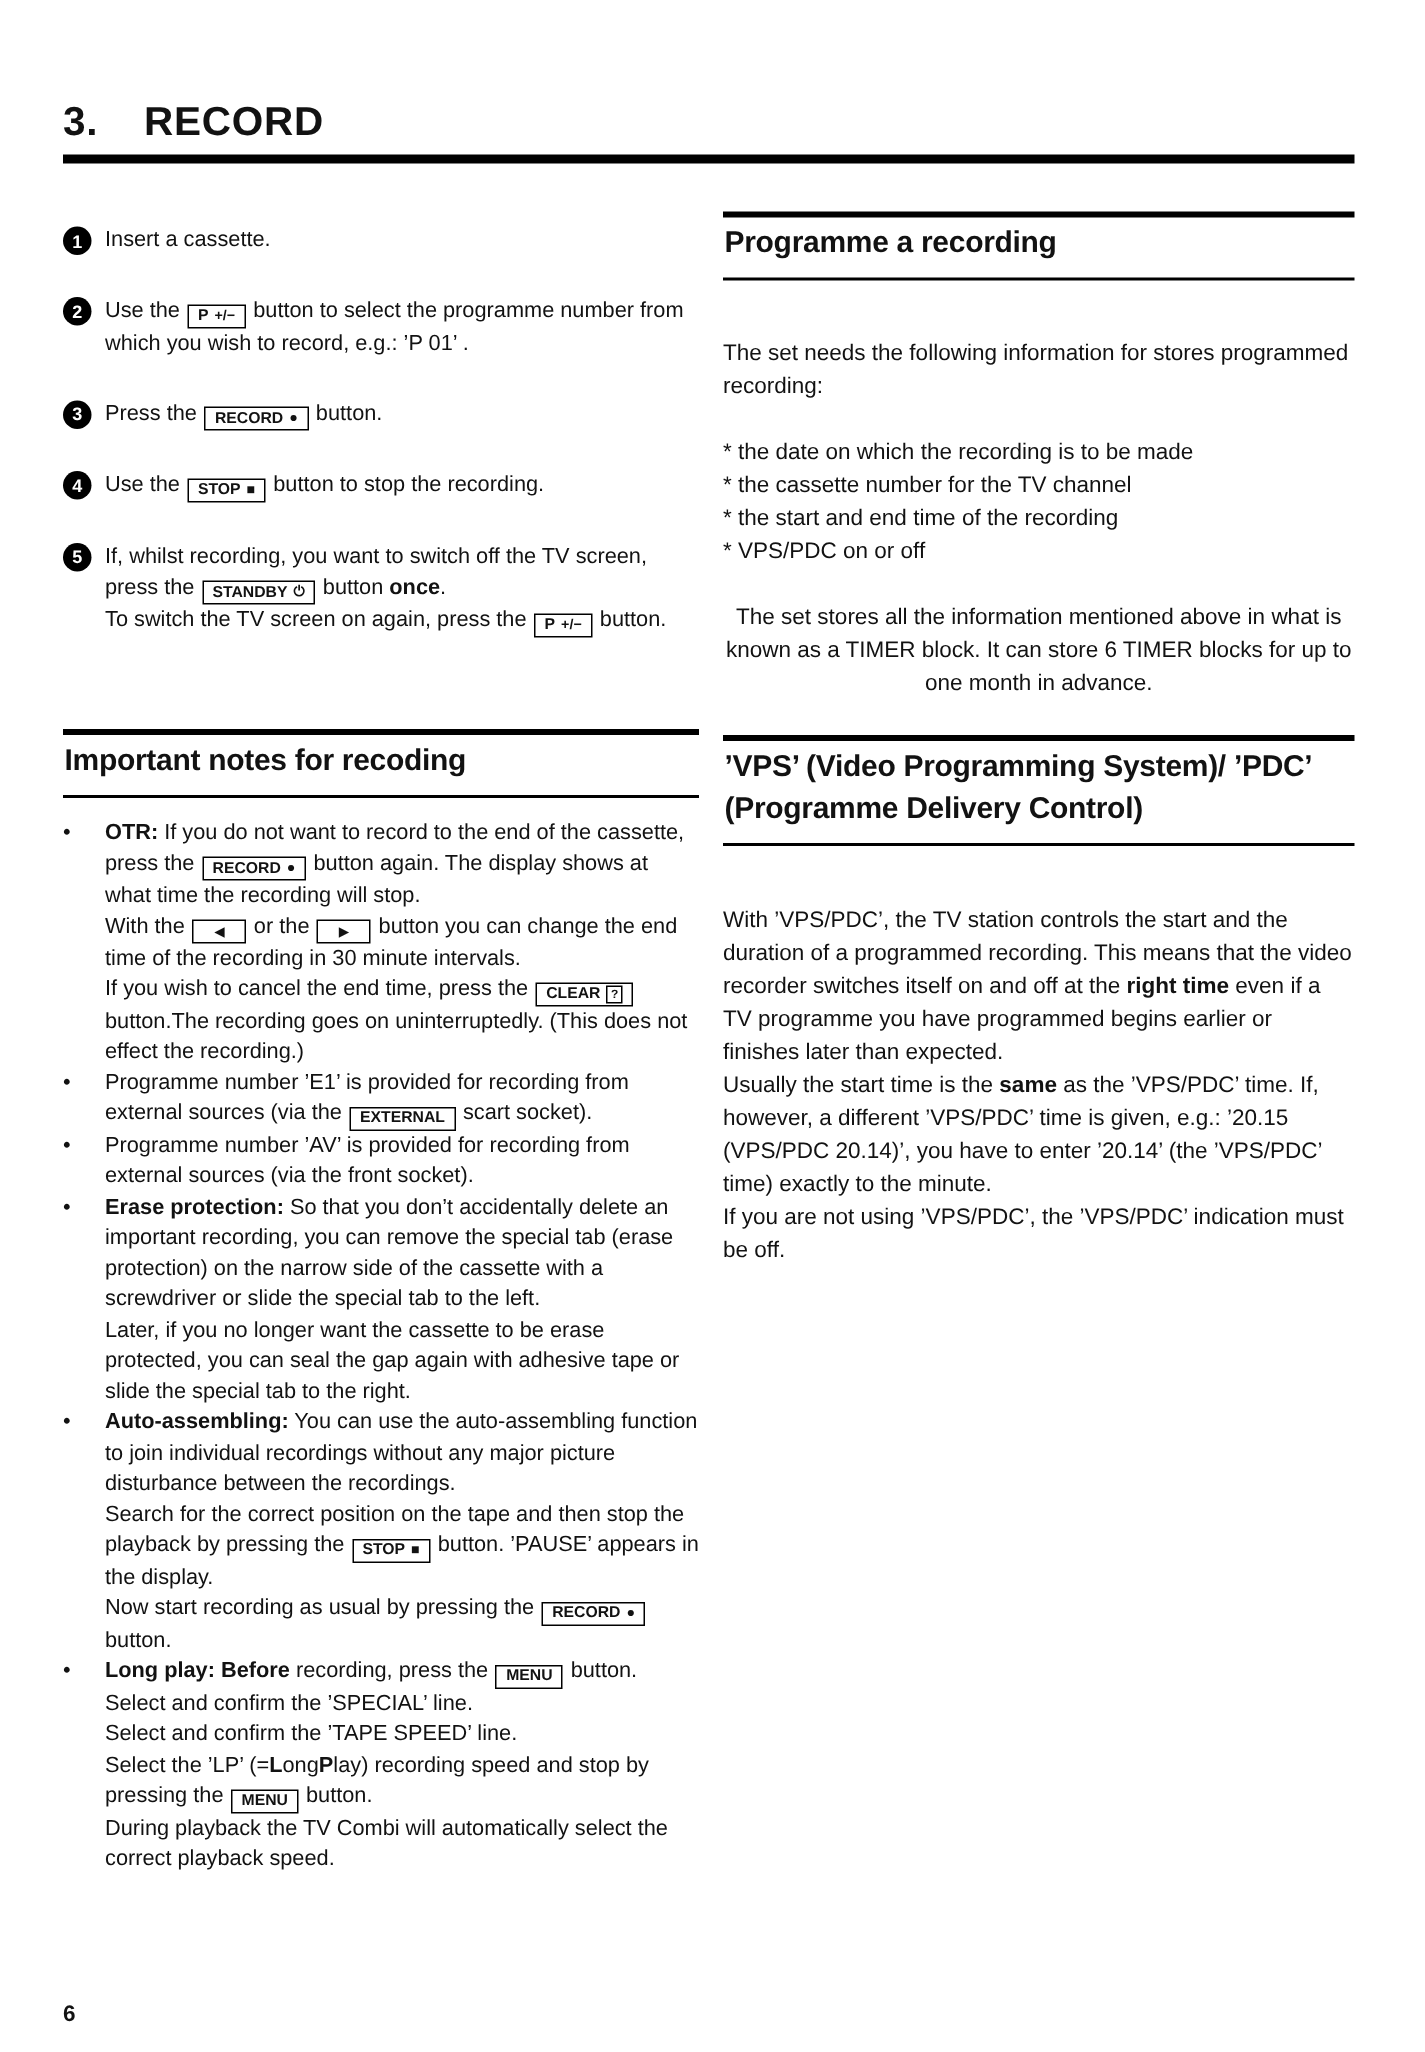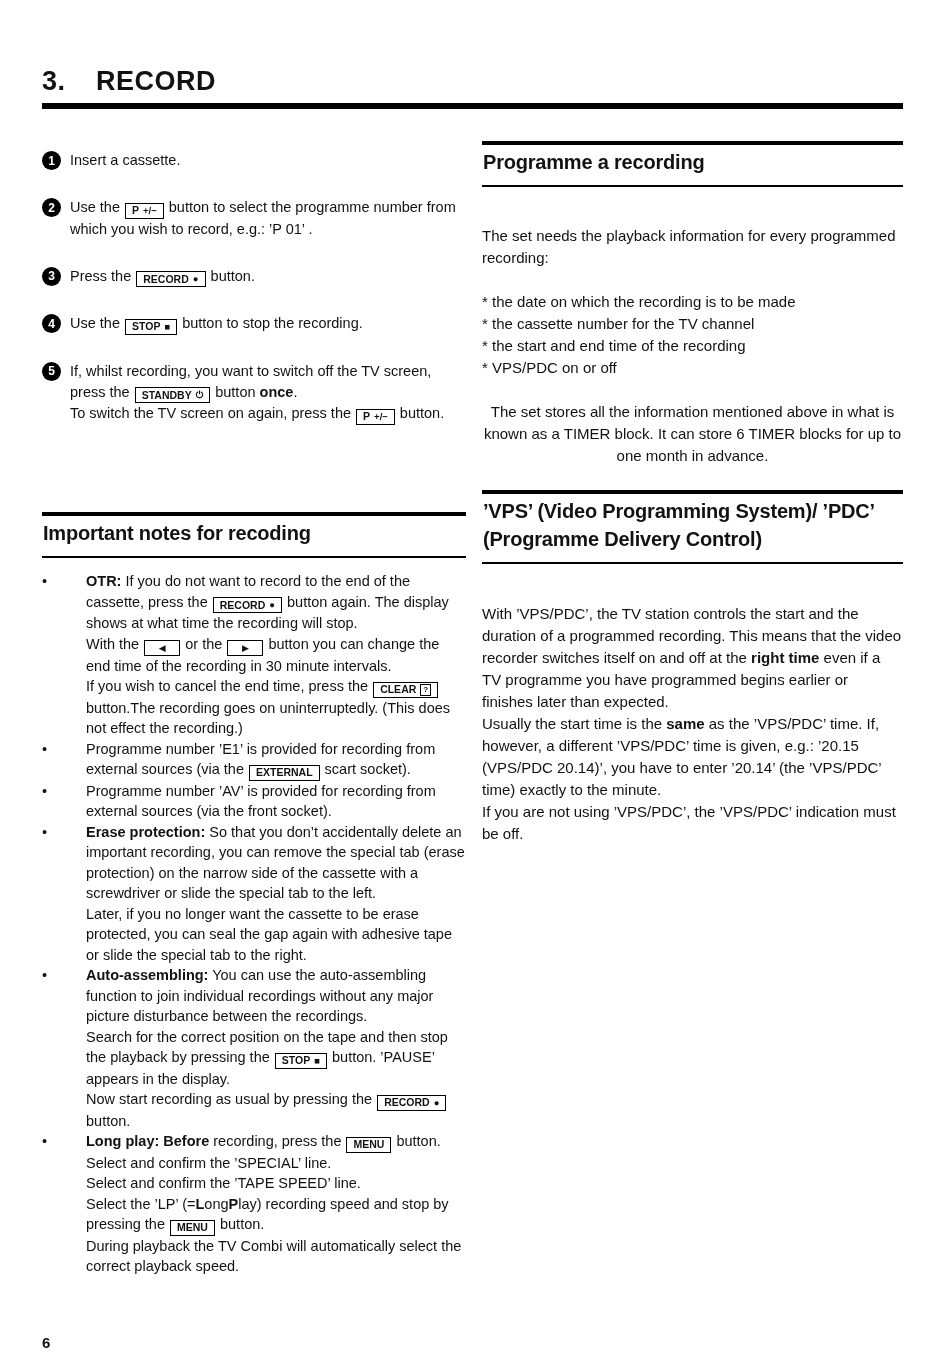--- a/index.html
+++ b/index.html
@@ -30,25 +30,25 @@
   
   .steps { position:absolute; left:42px; top:150px; width:424px; }
   .step { display:flex; gap:9px; margin-bottom:26px; }
   .step-num {
     flex:0 0 19px; width:19px; height:19px; border-radius:50%;
     background:#000; color:#fff; font-size:12px; font-weight:bold;
     display:flex; align-items:center; justify-content:center; margin-top:1px;
   }
   .step-text { font-size:14.5px; line-height:21px; }
 
-  .notes { position:absolute; left:42px; top:512px; width:424px; }
+  .notes { position:absolute; left:42px; top:486px; width:424px; }
   .bullets { margin-top:13px; }
   .bullet { display:flex; gap:0; font-size:14.5px; line-height:20.5px; }
   .bullet .dot { flex:0 0 28px; }
-  .bullet .btext { flex:1;margin-left:16px; }
+  .bullet .btext { flex:1; }
 
   
   .prog { position:absolute; left:482px; top:141px; width:421px; }
   .prog .body, .vps .body { font-size:15px; line-height:22px; }
   .prog .intro { margin-top:38px; }
   .prog .info-list { margin-top:22px; }
   .prog .info-item { font-size:15px; line-height:22px; }
   .prog .timer { margin-top:22px;text-align:center; }
 
   .vps { position:absolute; left:482px; top:490px; width:421px; }
@@ -171,21 +171,21 @@
               <span>MENU</span>
             </span> button.<br>During playback the TV Combi will automatically select the correct playback speed.</span>
       </div>
     </div>
   </section>
 
   <section class="prog section-head">
     <div class="rule-thick"></div>
     <h2>Programme a recording</h2>
     <div class="rule-thin"></div>
-    <p class="body intro">The set needs the playback information for every programmed recording:</p>
+    <p class="body intro">The set needs the following information for stores programmed recording:</p>
     <div class="info-list">
       <div class="info-item">* the date on which the recording is to be made</div>
       <div class="info-item">* the cassette number for the TV channel</div>
       <div class="info-item">* the start and end time of the recording</div>
       <div class="info-item">* VPS/PDC on or off</div>
     </div>
     <p class="body timer">The set stores all the information mentioned above in what is known as a TIMER block. It can store 6 TIMER blocks for up to one month in advance.</p>
   </section>
 
   <section class="vps section-head">

